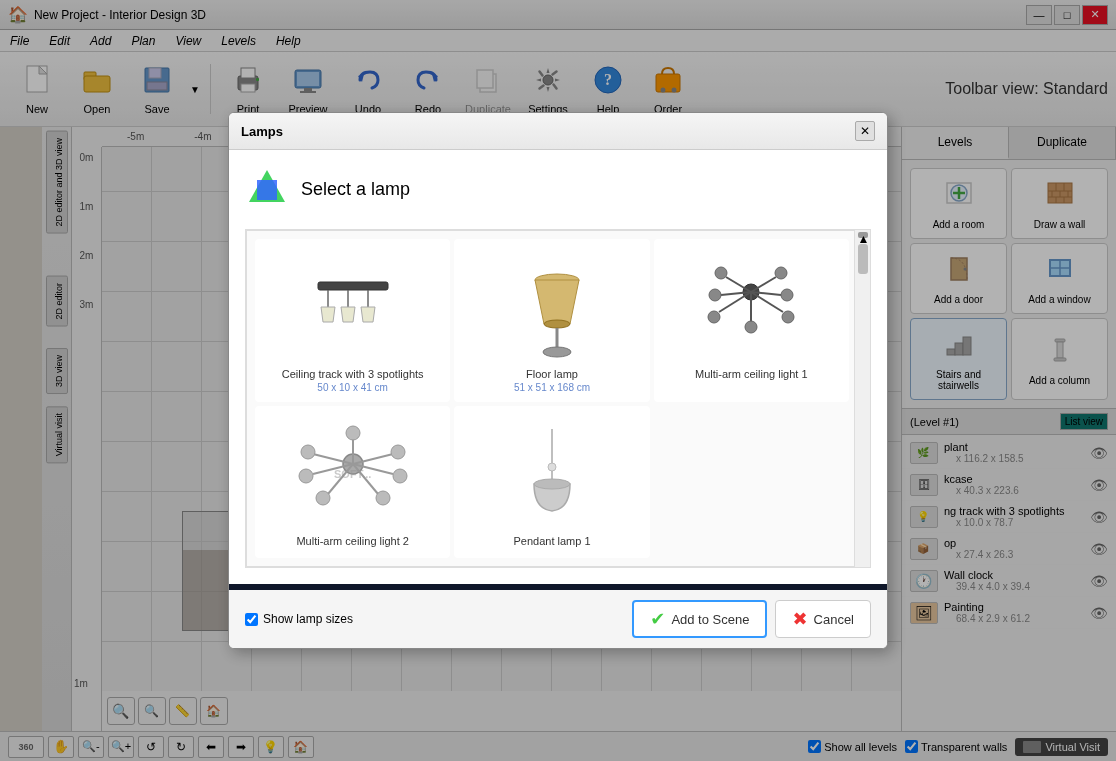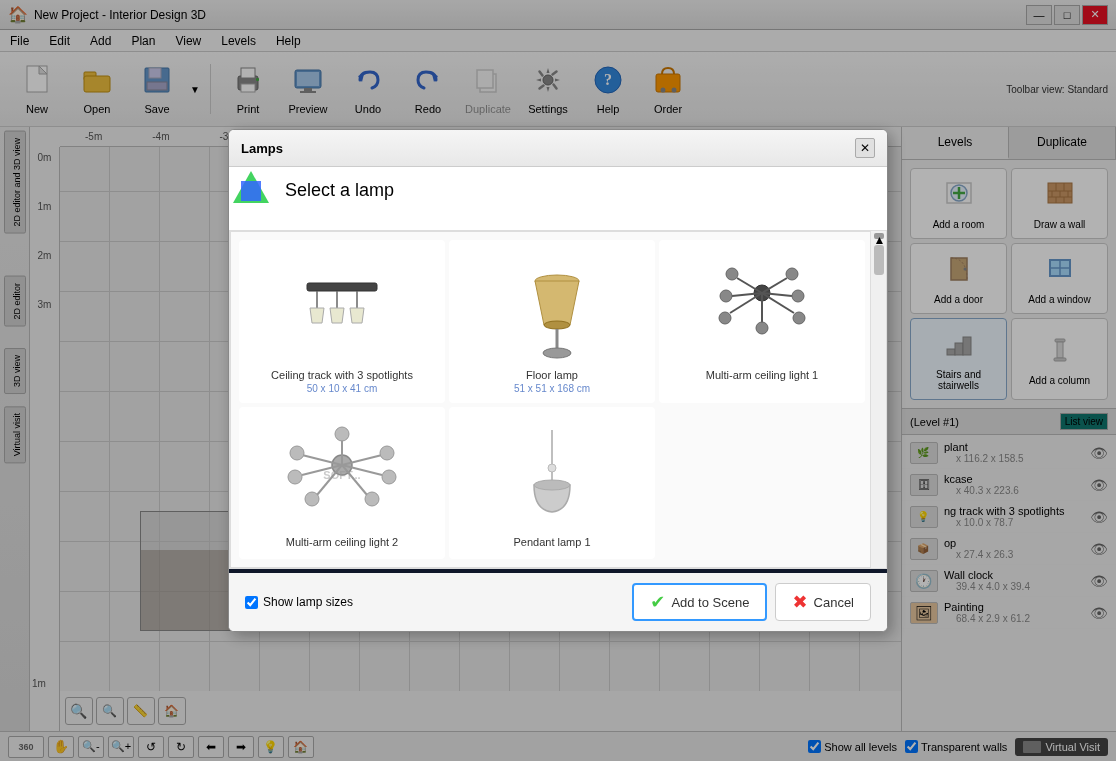--- a/index.html
+++ b/index.html
@@ -23,20 +23,21 @@
     }
     .title-bar-btn.close { background: #e81123; color: white; }
 
     
     .menu-bar {
       background: #f5f5f5;
       height: 22px;
       display: flex;
       align-items: center;
       border-bottom: 1px solid #ccc;
+      font-style: italic;
     }
     .menu-item {
       padding: 2px 10px;
       font-size: 12px;
       cursor: pointer;
       height: 100%;
       display: flex;
       align-items: center;
     }
 
@@ -71,27 +72,28 @@
       border: 1px solid transparent;
       background: transparent;
       cursor: pointer;
       border-radius: 3px;
       gap: 3px;
       font-size: 11px;
     }
     .toolbar-btn.disabled { opacity: 0.4; cursor: default; }
     .toolbar-btn-icon { font-size: 24px; line-height: 1; }
     .toolbar-label { font-size: 11px; }
-    .toolbar-right { margin-left: auto; font-size: 10px; color: #333; }
+    .toolbar-right { margin-left: auto; font-size: 16px; color: #333; }
 
     
     .main-area {
       display: flex;
       height: calc(761px - 30px - 22px - 75px - 30px);
       position: relative;
+      padding-left: 42px;
     }
 
     
     .left-sidebar {
       width: 30px;
       background: linear-gradient(to bottom, #e8e8e8, #d8d8d8);
       border-right: 1px solid #bbb;
       display: flex;
       flex-direction: column;
       align-items: center;
@@ -328,20 +330,21 @@
       background: #e0e0e0;
       border: 1px solid #aaa;
       border-radius: 2px;
       cursor: pointer;
       display: flex;
       align-items: center;
       justify-content: center;
       font-size: 12px;
     }
     .modal-body {
+      padding: 16px;
       background: white;
     }
     .modal-select-header {
       display: flex;
       align-items: center;
       gap: 12px;
       margin-bottom: 16px;
     }
     .modal-select-title { font-size: 18px; font-weight: 500; }
     .lamp-grid {
@@ -372,21 +375,21 @@
       display: flex;
       align-items: center;
       justify-content: center;
       margin-bottom: 6px;
     }
     .lamp-name { font-size: 11px; color: #333; }
     .lamp-size { font-size: 10px; color: #6688cc; margin-top: 2px; }
     .modal-footer {
       padding: 10px 16px;
       background: #f5f5f5;
-      border-top: 4px solid #0f172a;
+      border-top: 6px solid #0f172a;
       display: flex;
       align-items: center;
       justify-content: space-between;
     }
     .show-sizes { display: flex; align-items: center; gap: 5px; font-size: 12px; }
     .modal-actions { display: flex; gap: 8px; }
     .btn-add {
       background: white;
       border: 2px solid #3399ff;
       border-radius: 4px;

